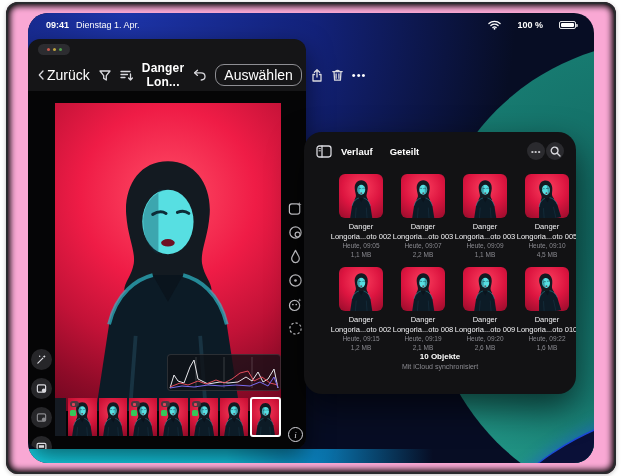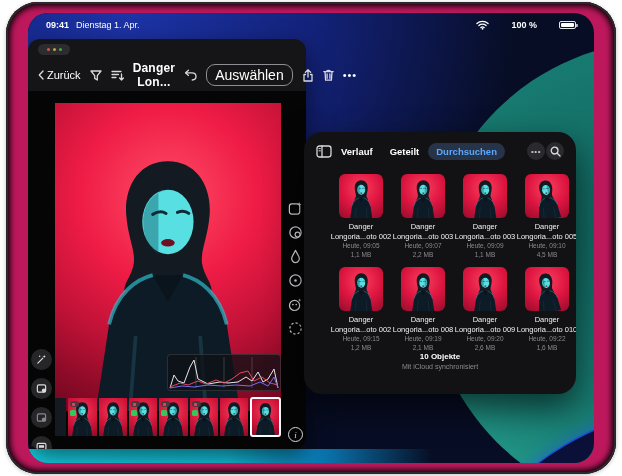--- a/index.html
+++ b/index.html
@@ -1,56 +1,56 @@
 <!DOCTYPE html>
 <html><head>
 <meta charset="utf-8">
 <style>
   * { margin:0; padding:0; box-sizing:border-box; }
   html,body { width:622px; height:476px; background:#ffffff; overflow:hidden;
     font-family:"Liberation Sans","DejaVu Sans",sans-serif; }
 
   
   .device { position:absolute; left:6px; top:2px; width:610px; height:472px;
-    background:#be185d; border-radius:32px;
+    background:#f9a8d4; border-radius:12px;
     box-shadow:inset 0 0 0 2px #2a2a2e, inset 0 0 6px 4px #000, 0 1px 4px rgba(0,0,0,.25); }
   .screen { position:absolute; left:22px; top:11px; width:566px; height:450px;
     border-radius:20px; overflow:hidden; background:#070d24; }
 
   
   .wp-blue { position:absolute; left:-120px; top:-160px; width:620px; height:520px;
     background:radial-gradient(circle at 35% 30%, #1d34a8 0%, #13227a 35%, rgba(8,13,40,0) 72%); }
   .wp-teal { position:absolute; left:400px; top:28px; width:470px; height:470px; border-radius:50%;
     background:radial-gradient(circle at 42% 40%, #11655f 0%, #177a70 45%, #27a390 78%, #33bda4 97%, #2aa892 100%); }
   .wp-navy { position:absolute; left:400px; top:392px; width:560px; height:560px; border-radius:50%;
     background:#0a1038; border-top:2px solid #1c49d8; box-shadow:0 -4px 14px rgba(30,80,230,.45); }
   .wp-cyan { position:absolute; left:0; bottom:0; width:440px; height:14px;
     background:linear-gradient(90deg,#17dff3 0%,#14cdea 45%,#0a7fbb 65%,rgba(8,20,60,0) 92%); }
 
   
   .statusbar { position:absolute; left:0; top:0; width:100%; height:24px;
     display:flex; align-items:center; justify-content:space-between;
     padding:0 18px; color:#fff; font-size:9px; font-weight:bold; }
   .sb-left { display:flex; gap:7px; align-items:center; }
-  .sb-right { display:flex; gap:22px; align-items:center; }
+  .sb-right { display:flex; gap:16px; align-items:center; }
   .batt { width:17px; height:8px; border:1px solid rgba(255,255,255,.9); border-radius:2px; position:relative; }
   .batt::before { content:""; position:absolute; inset:1px; background:#fff; border-radius:1px; }
   .batt::after { content:""; position:absolute; right:-3px; top:2px; width:2px; height:3px; background:rgba(255,255,255,.7); border-radius:0 1px 1px 0; }
 
   
   .win-edit { position:absolute; left:0; top:26px; width:278px; height:410px;
     background:#151517; border-radius:12px; box-shadow:0 10px 26px rgba(0,0,0,.55); }
   .handle-row { height:20px; display:flex; align-items:center; padding-left:10px; }
   .handle-pill { width:32px; height:11px; border-radius:6px; background:#2c2c30;
     display:flex; align-items:center; justify-content:center; gap:3px; }
   .dot { width:3px; height:3px; border-radius:50%; }
   .dot.r{background:#c9584d;} .dot.y{background:#c0a43f;} .dot.g{background:#4f9e4b;}
 
   .toolbar { height:32px; display:flex; align-items:center; padding:0 10px; gap:9px; color:#fff; }
-  .back { display:flex; align-items:center; gap:3px; font-size:11px; color:#fff; }
+  .back { display:flex; align-items:center; gap:3px; font-size:14px; color:#fff; }
   .tb-title { flex:1; text-align:center; font-size:12px; font-weight:bold; letter-spacing:.2px; }
   .pill-btn { font-size:14px; color:#fff; border:1px solid #8e8e93; border-radius:9px; padding:2px 8px; }
   .tb-ico { display:flex; align-items:center; }
   .more-dots { font-size:11px; letter-spacing:1px; color:#fff; line-height:1; }
 
   .editor { position:absolute; left:0; top:52px; right:0; bottom:0; background:#050506; border-radius:0 0 12px 12px; overflow:hidden; }
 
   
   .photo { position:absolute; left:27px; top:12px; width:226px; height:308px;
     background:radial-gradient(circle at 50% 30%, #ff4d66 0%, #ef1c46 36%, #c21237 62%, #8e0b28 84%, #6d0720 100%); overflow:hidden; }
@@ -325,21 +325,20 @@
 
     <div class="win-browse">
       <div class="bheader">
         <svg width="16" height="13" viewBox="0 0 16 13">
           <rect x="1" y="1" width="14" height="11" rx="2.4" class="st"></rect>
             <path d="M6 1 V12" class="st"></path>
             <path d="M3 3.6 H4.4 M3 5.8 H4.4" stroke="#d9d9de" stroke-width="1" stroke-linecap="round"></path>
         </svg>
         <span class="tab">Verlauf</span>
         <span class="tab">Geteilt</span>
-        <span class="tab active">Durchsuchen</span>
         <span class="spacer"></span>
         <span class="circle-btn">•••</span>
         <span class="circle-btn">
           <svg width="11" height="11" viewBox="0 0 11 11">
               <circle cx="4.6" cy="4.6" r="3.4" class="st"></circle>
               <path d="M7.2 7.2 L10 10" class="st"></path>
             </svg>
         </span>
       </div>
 

